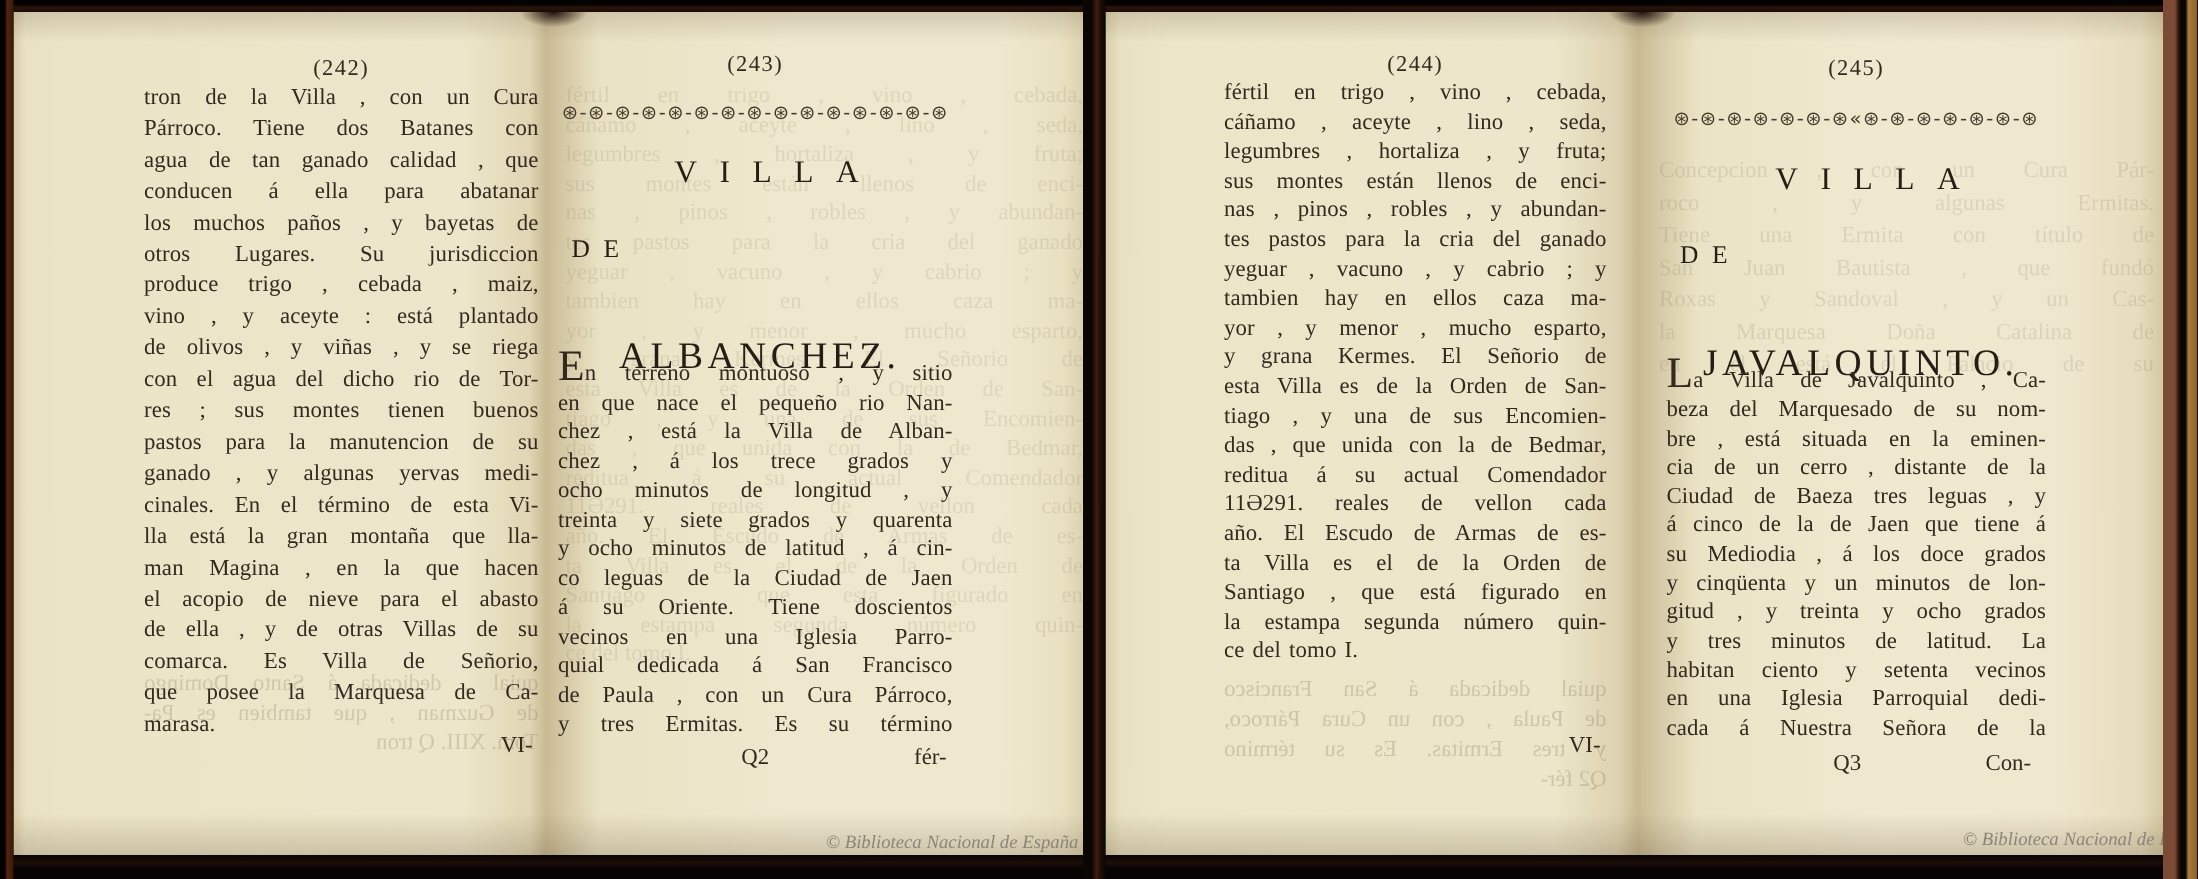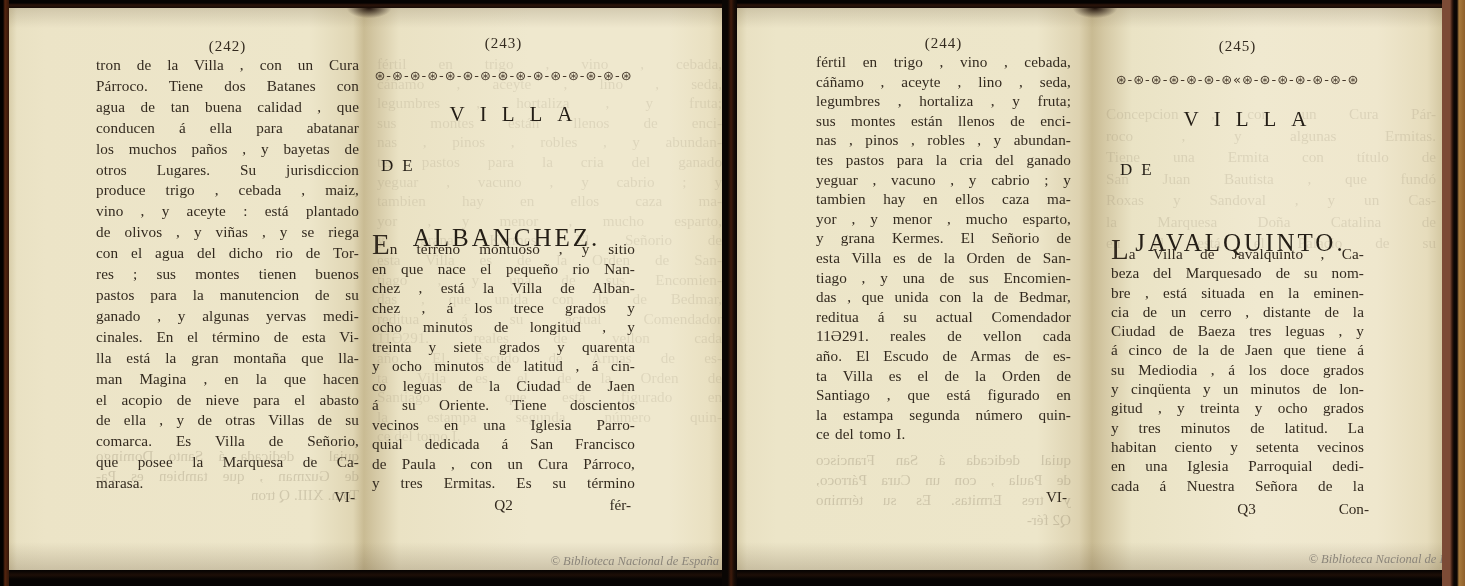--- a/index.html
+++ b/index.html
@@ -88,21 +88,21 @@
     <div>
       <div class="page-num ink" style="left:87px; top:30px; width:263px">(242)</div>
       <div class="ghost ghost-242 mirrored" style="left:87px; top:438px; width:263px">
           <div class="tline">quial , dedicada á Santo Domingo</div>
           <div class="tline">de Guzman , que tambien es Pa-</div>
           <div class="tline tline-short">Tom. XIII. Q tron</div>
         </div>
       <div class="bodytext ink lh-242" style="left:87px; top:47px; width:263px">
           <div class="tline">tron de la Villa , con un Cura</div>
           <div class="tline">Párroco. Tiene dos Batanes con</div>
-          <div class="tline">agua de tan buena calidad , que</div>
+          <div class="tline">agua de tan ganado calidad , que</div>
           <div class="tline">conducen á ella para abatanar</div>
           <div class="tline">los muchos paños , y bayetas de</div>
           <div class="tline">otros Lugares. Su jurisdiccion</div>
           <div class="tline">produce trigo , cebada , maiz,</div>
           <div class="tline">vino , y aceyte : está plantado</div>
           <div class="tline">de olivos , y viñas , y se riega</div>
           <div class="tline">con el agua del dicho rio de Tor-</div>
           <div class="tline">res ; sus montes tienen buenos</div>
           <div class="tline">pastos para la manutencion de su</div>
           <div class="tline">ganado , y algunas yervas medi-</div>
@@ -233,21 +233,21 @@
           <div class="tline">Ciudad de Baeza tres leguas , y</div>
           <div class="tline">á cinco de la de Jaen que tiene á</div>
           <div class="tline">su Mediodia , á los doce grados</div>
           <div class="tline">y cinqüenta y un minutos de lon-</div>
           <div class="tline">gitud , y treinta y ocho grados</div>
           <div class="tline">y tres minutos de latitud. La</div>
           <div class="tline">habitan ciento y setenta vecinos</div>
           <div class="tline">en una Iglesia Parroquial dedi-</div>
           <div class="tline">cada á Nuestra Señora de la</div>
         </div>
-      <div class="sigrow ink" style="left:383px; top:492px; width:253px">
+      <div class="sigrow ink" style="left:368px; top:492px; width:253px">
         <span class="sig">Q3</span>
         <span class="cw">Con-</span>
       </div>
     </div>
 
     <div class="watermark" style="right:-14px; top:544px">© Biblioteca Nacional de España</div>
   </div>
 
   <div class="edge-top"></div>
   <div class="edge-bottom"></div>

